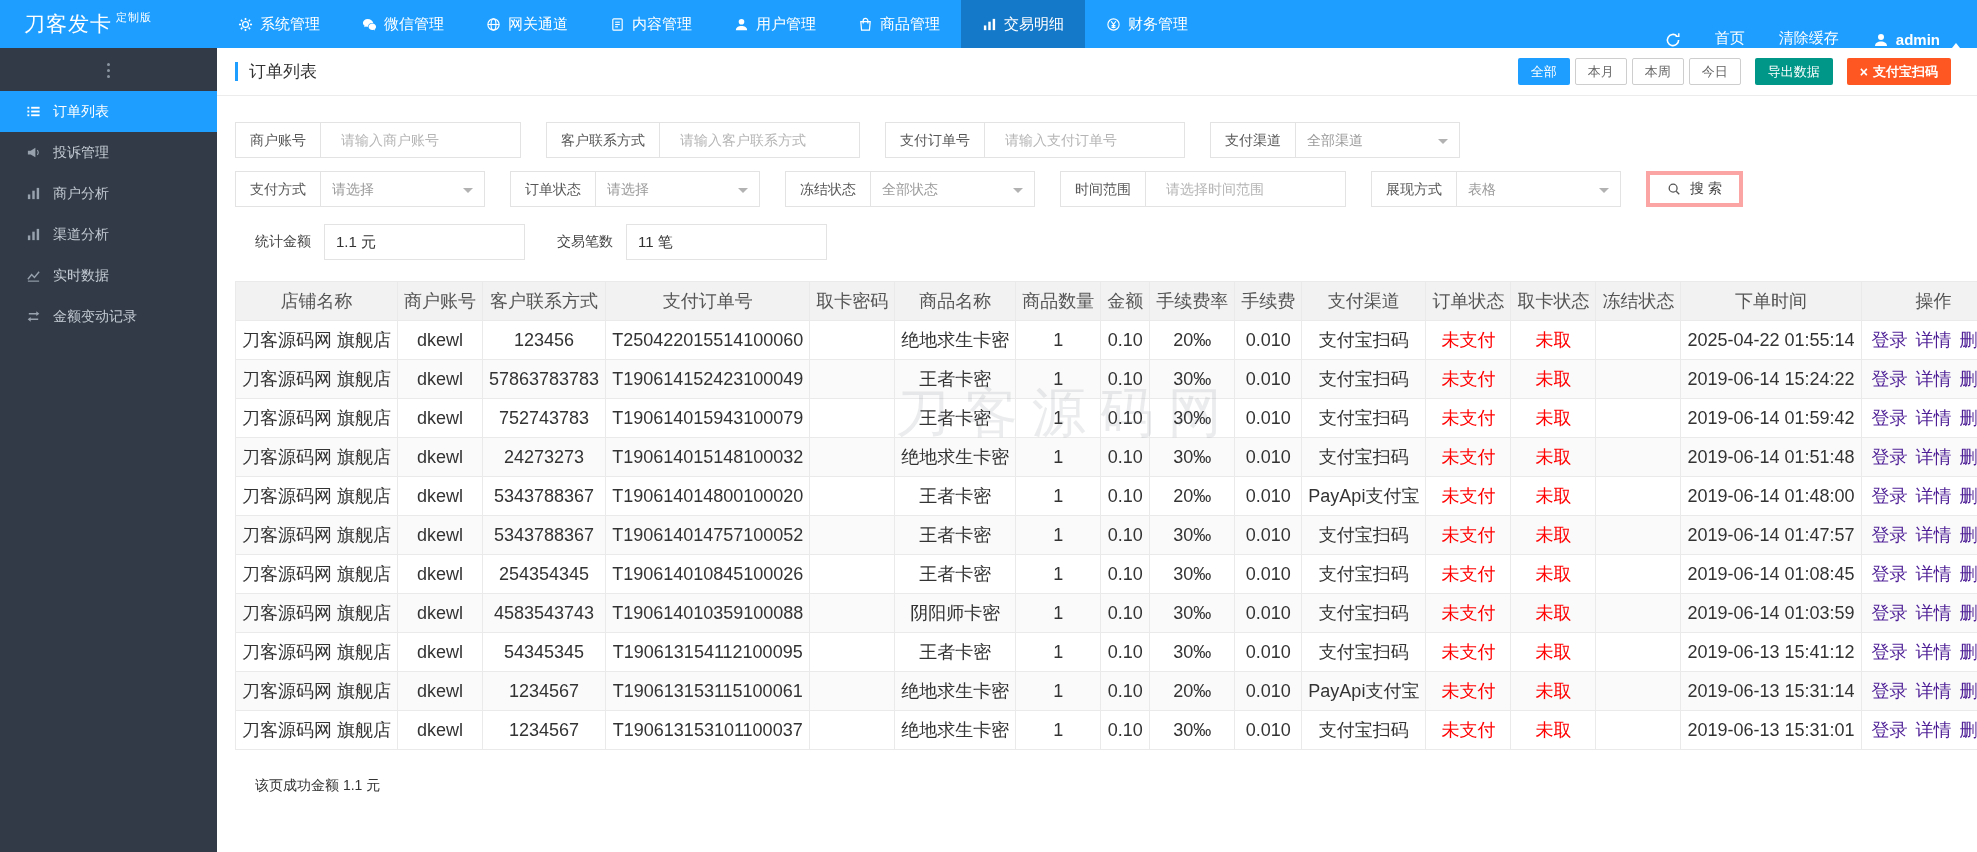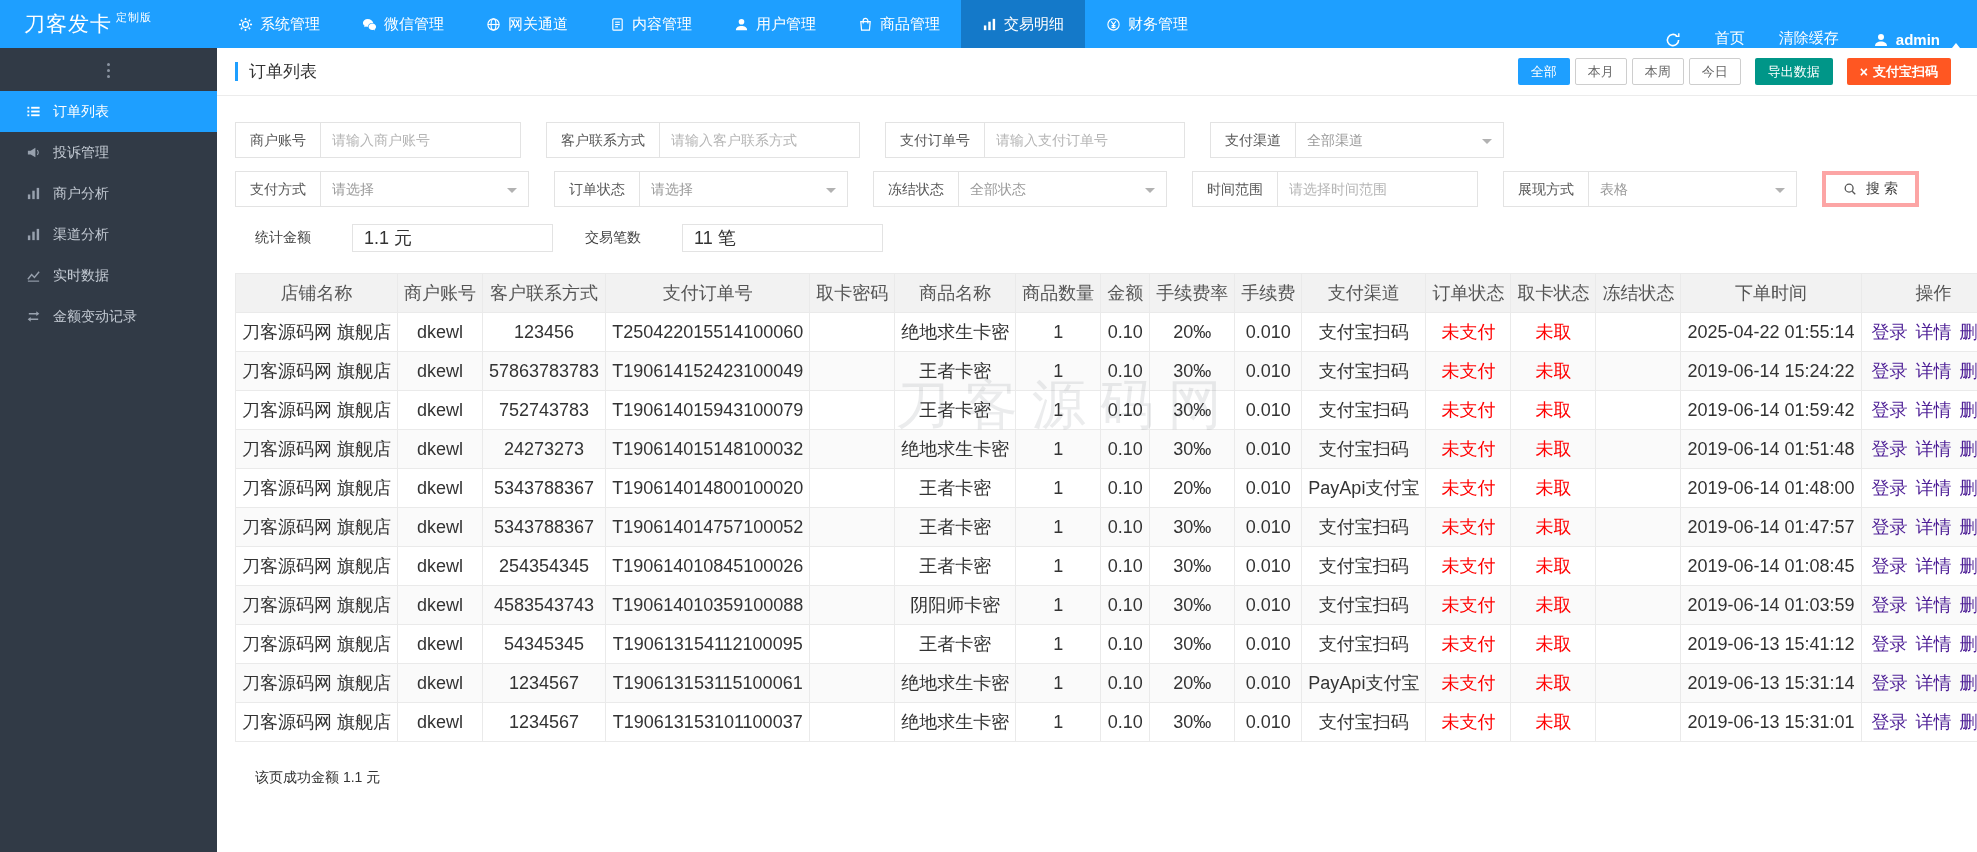--- a/index.html
+++ b/index.html
@@ -43,31 +43,31 @@
   .btn-primary { background:#1E9FFF; color:#fff; }
   .btn-plain { border-color:#cecece; color:#666; }
   .btn-green { background:#009688; color:#fff; margin-left:9px; }
   .btn-orange { background:#FF5722; color:#fff; margin-left:9px; font-weight:bold; }
   .btn-orange .x { font-weight:bold; font-size:14px; }
 
   .content { padding:13px 26px 0 18px; position:relative; }
   .filter-row { display:flex; align-items:center; margin-top:13px; }
   .fgroup { display:flex; margin-right:25px; }
   .flabel { height:36px; line-height:34px; padding:0 14px; border:1px solid #e3e3e3; background:#fff; font-size:14px; color:#575757; white-space:nowrap; }
-  .finput { width:201px; height:36px; border:1px solid #e3e3e3; margin-left:-1px; font-size:14px; padding:0 11px; color:#333; background:#fff; outline:none; }
+  .finput { width:201px; height:36px; border:1px solid #e3e3e3; margin-left:-1px; font-size:14px; padding:0 20px; color:#333; background:#fff; outline:none; }
   .finput::placeholder { color:#b5b5b5; }
-  .fselect { width:209px; height:36px; line-height:34px; border:1px solid #e3e3e3; margin-left:-1px; font-size:14px; padding:0 11px; color:#9a9a9a; background:#fff; position:relative; cursor:pointer; }
+  .fselect { width:165px; height:36px; line-height:34px; border:1px solid #e3e3e3; margin-left:-1px; font-size:14px; padding:0 11px; color:#9a9a9a; background:#fff; position:relative; cursor:pointer; }
   .fselect .caret { position:absolute; right:11px; top:16px; width:0; height:0; border-left:5px solid transparent; border-right:5px solid transparent; border-top:5px solid #b2b2b2; }
   .search-btn { height:36px; border:4px solid #fca5a5; background:#fff; display:inline-flex; align-items:center; gap:9px; padding:0 17px; font-size:14px; color:#444; cursor:pointer; }
   .search-btn .icon { color:#555; }
   .search-btn .icon svg { width:14px; height:14px; }
 
   .stats-row { display:flex; align-items:center; margin-top:17px; padding-left:20px; }
   .stat-label { font-size:14px; color:#444; margin-right:13px; }
-  .stat-input { width:201px; height:28px; border:1px solid #e3e3e3; padding:0 11px; font-size:18px; color:#333; margin-right:32px; outline:none; background:#fff;margin-left:28px; }
+  .stat-input { width:201px; height:36px; border:1px solid #e3e3e3; padding:0 11px; font-size:15px; color:#333; margin-right:32px; outline:none; background:#fff; }
 
   .table-wrap { margin-top:21px; position:relative; }
   table { width:100%; border-collapse:collapse; font-size:18px; color:#333;border-radius:24px; }
   th { background:#f2f2f2; font-weight:normal; color:#555; }
   th, td { border:1px solid #eaeaea; text-align:center; padding:7px 6px; white-space:nowrap; }
   tbody tr:nth-child(even) td { background:#fafafa; }
   td.red { color:#ff0000; }
   .op-link { color:#4c1d95; margin:0 4px; cursor:pointer; text-decoration:none;font-family:Liberation Mono, monospace; }
   .watermark { position:absolute; top:96px; left:50%; transform:translateX(-58%); font-size:54px; color:rgba(60,70,80,0.10); letter-spacing:14px; pointer-events:none; white-space:nowrap; z-index:5; }
 

